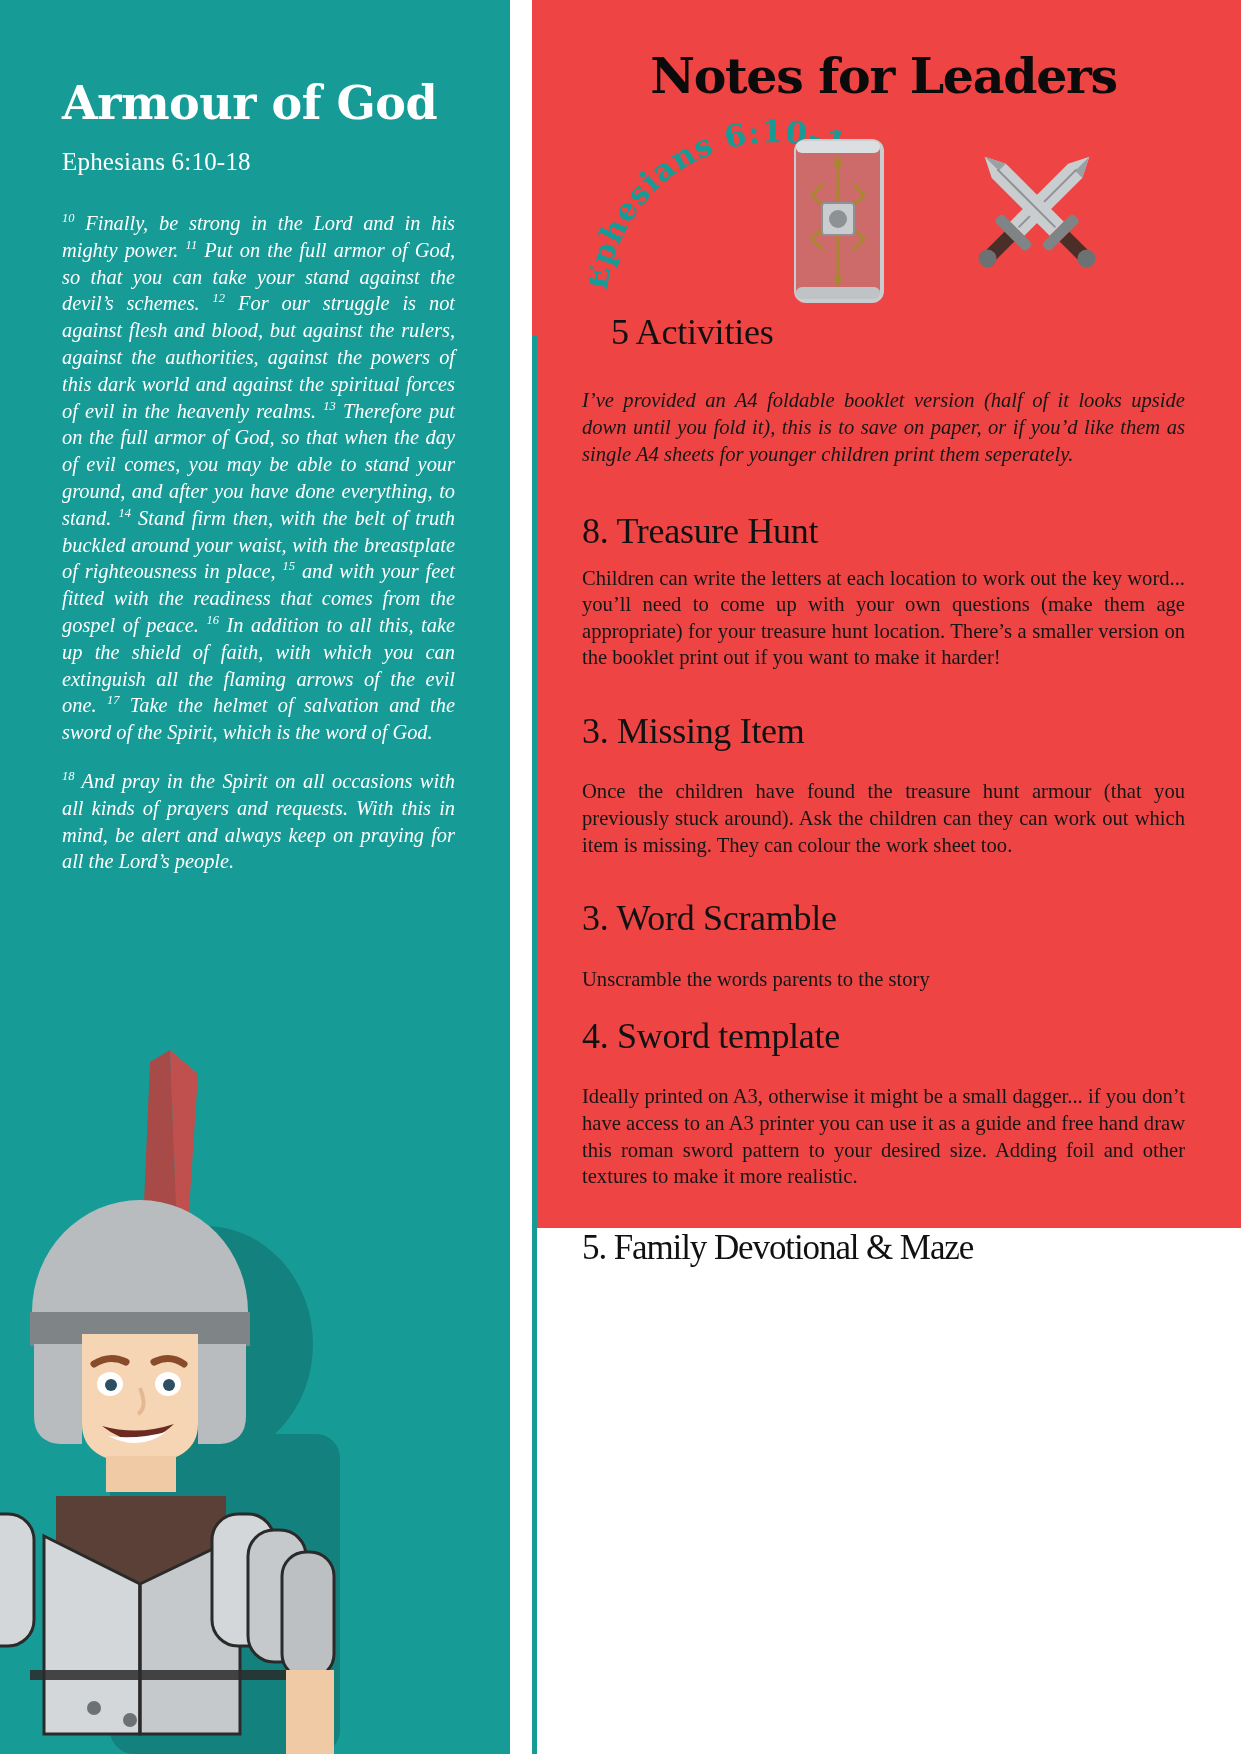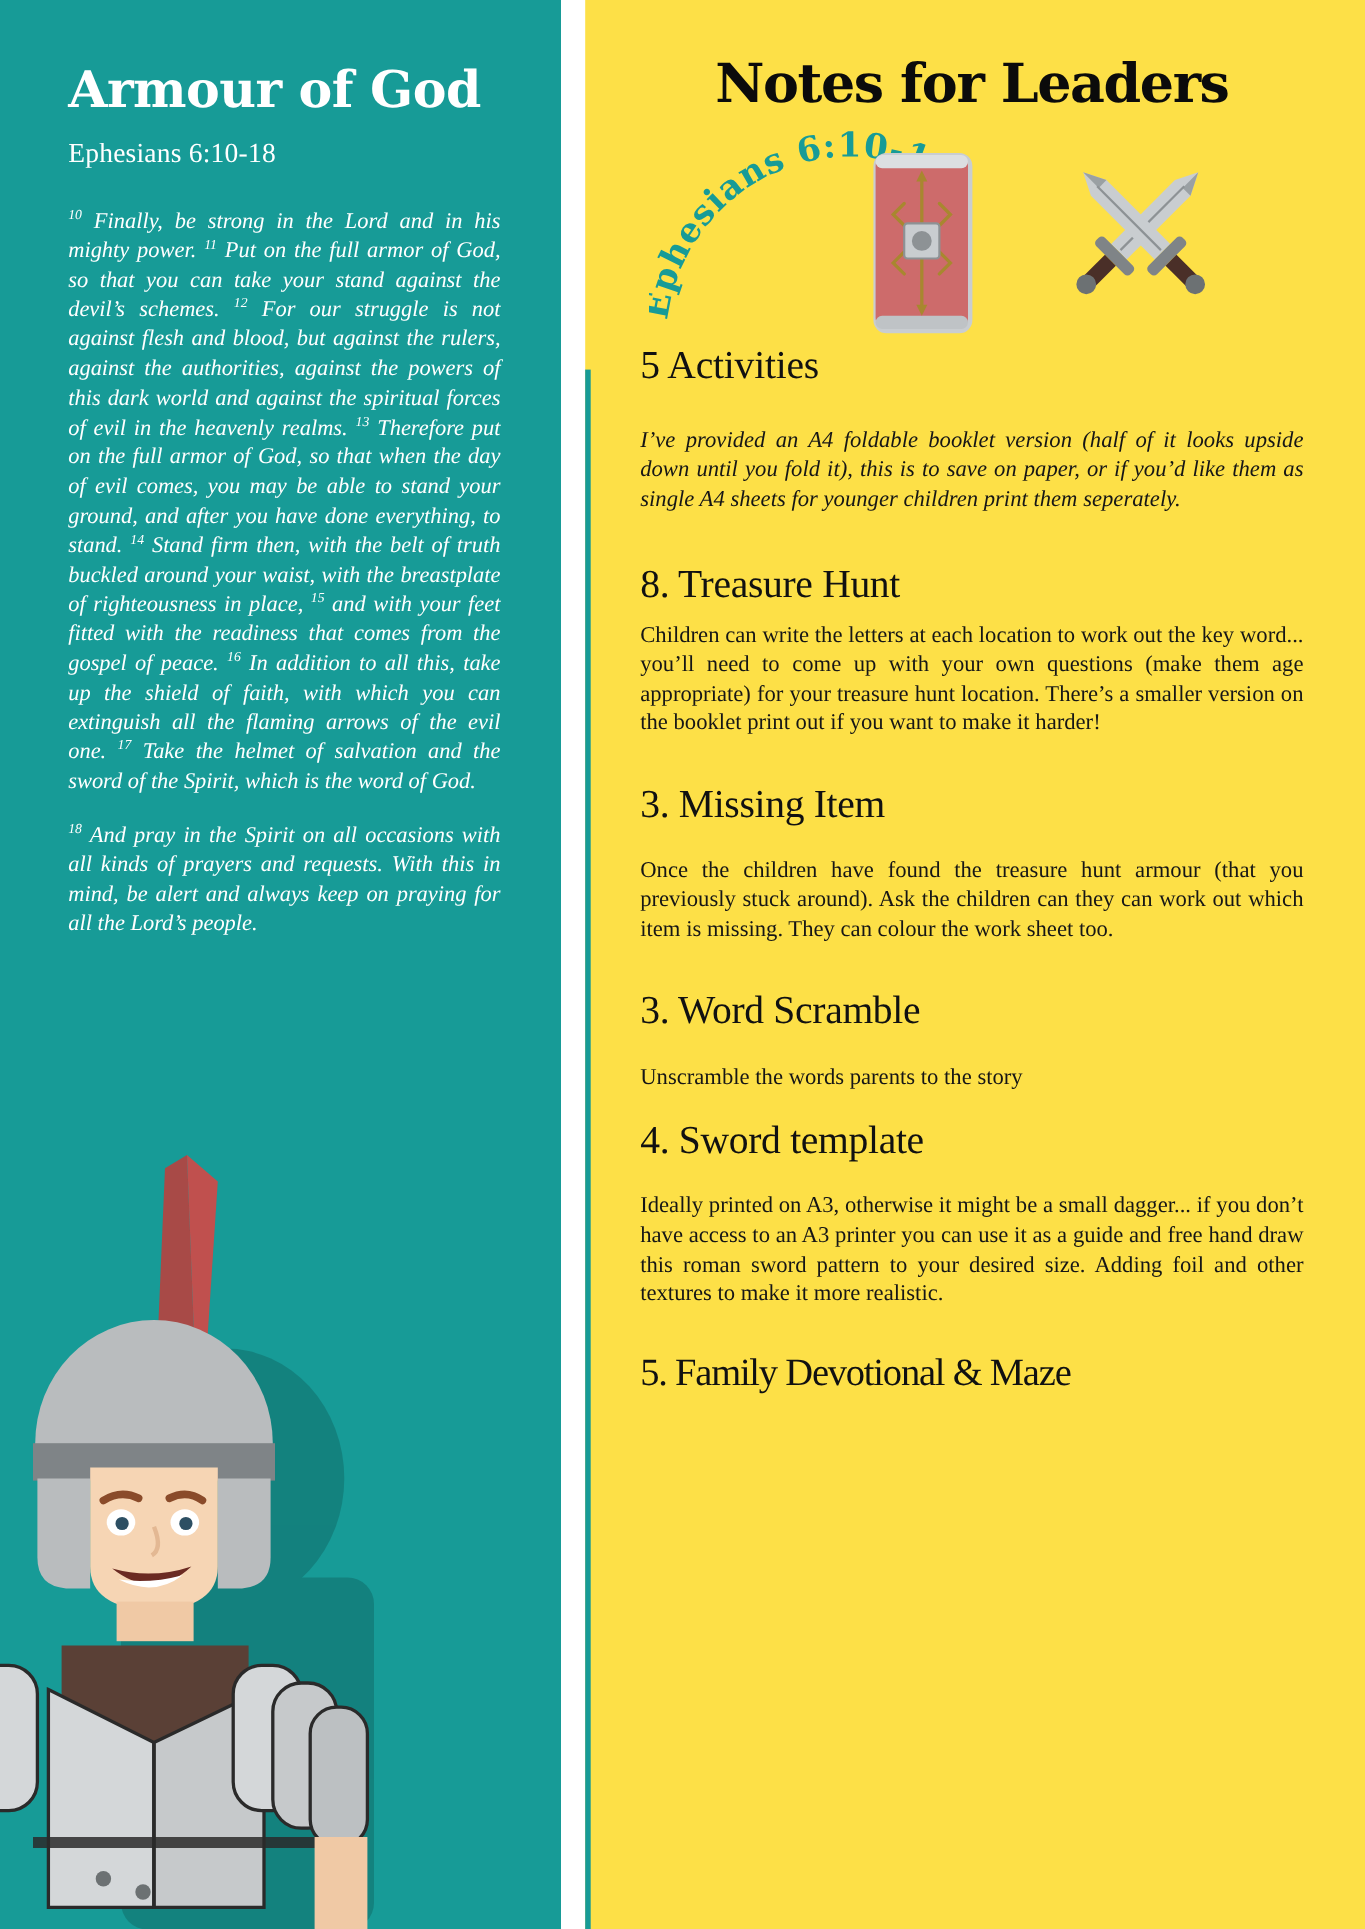--- a/index.html
+++ b/index.html
@@ -18,21 +18,21 @@
   .left-panel {
     width:510px;
     height:1754px;
     background:#179b97;
     position:relative;
     overflow:hidden;
     flex:0 0 510px;
   }
   .gap-strip { width:22px; flex:0 0 22px; background:#ffffff; }
 
-  .left-inner { padding:58px 55px 0 62px; position:relative; z-index:3; }
+  .left-inner { padding:80px 55px 0 62px; position:relative; z-index:3; }
 
   .title-main {
     font-family:"DejaVu Serif", serif;
     font-weight:700;
     font-size:46px;
     line-height:1.0;
     color:#ffffff;
     letter-spacing:-0.5px;
     white-space:nowrap;
   }
@@ -67,23 +67,23 @@
     left:-10px;
     bottom:0;
     width:380px;
     height:710px;
     z-index:2;
   }
 
   
   .right-panel {
     flex:1 1 auto;
-    height:1754px;
+    height:1228px;
     position:relative;
-    background:#fde047;
+    background:#ef4444;
     padding:0 12px 0 0;
   }
   .teal-rule {
     position:absolute;
     left:0; top:336px;
     width:5px;
     height:1418px;
     background:#179b97;
   }
   .right-inner { padding:52px 44px 0 50px; }
@@ -110,20 +110,21 @@
   .swords-svg { position:absolute; left:375px; top:22px; }
 
   
   h2.sec-title {
     font-family:"Liberation Serif", serif;
     font-weight:400;
     font-size:36px;
     line-height:1.15;
     color:#111111;
     letter-spacing:-0.2px;
+    margin-left:29px;
   }
   h3.act-title {
     font-family:"Liberation Serif", serif;
     font-weight:400;
     font-size:36px;
     line-height:1.15;
     color:#111111;
     letter-spacing:-0.3px;
     white-space:nowrap;
   }

